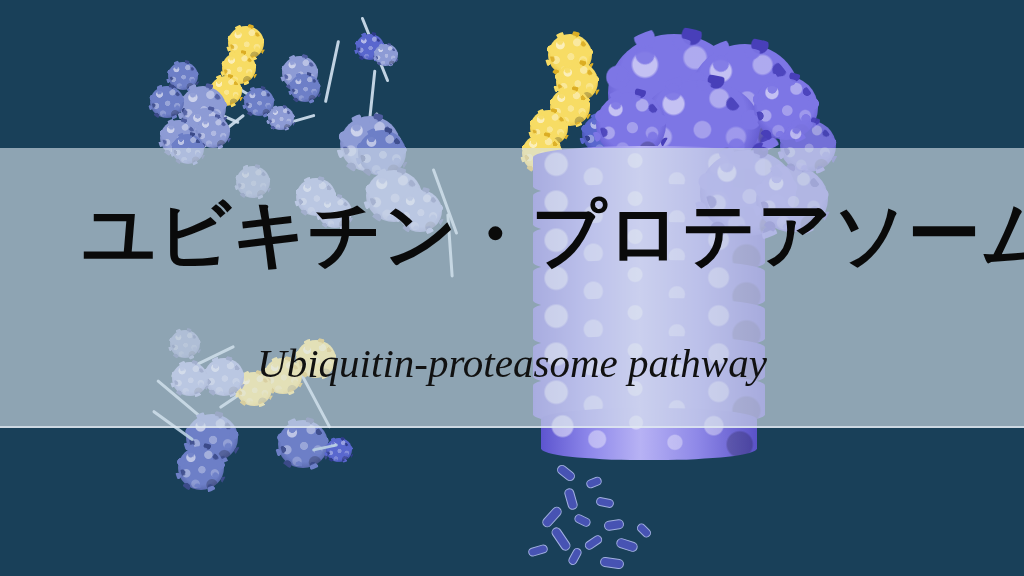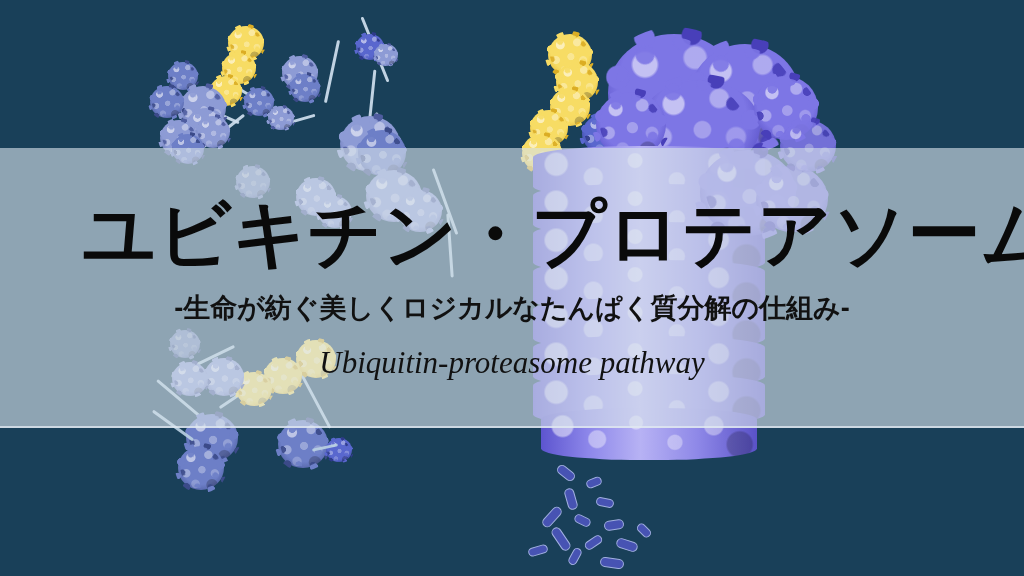--- a/index.html
+++ b/index.html
@@ -84,21 +84,21 @@
     letter-spacing:.5px;color:#0a0a0a;white-space:nowrap;
   }
   #subtitle-ja{
     position:absolute;left:0;right:0;top:292px;text-align:center;
     font-family:"Liberation Sans","DejaVu Sans",sans-serif;
     font-weight:700;font-size:27px;line-height:32px;color:#111;
   }
   #subtitle-en{
     position:absolute;left:0;right:0;top:344px;text-align:center;
     font-family:"Liberation Serif","DejaVu Serif",serif;
-    font-style:italic;font-size:31px;line-height:38px;color:#111;
+    font-style:italic;font-size:41px;line-height:38px;color:#111;
   }
 </style>
 </head>
 <body>
 
 <div id="slide">
 
   <div id="art">
 
     <div class="chain" style="left:176px;top:108px;width:66px;height:3px;transform:rotate(24deg);"></div>
@@ -199,16 +199,15 @@
 
     <div class="globule cap" style="left:700px;top:150px;width:96px;height:86px;opacity:.92;"></div>
     <div class="globule cap" style="left:756px;top:166px;width:72px;height:66px;opacity:.9;"></div>
     <div class="globule cap" style="left:780px;top:120px;width:56px;height:52px;opacity:.9;"></div>
   </div>
 
   <div id="band" style="top:148px;height:280px;"></div>
   <div id="band-hairline" style="top:426px;"></div>
 
   <div id="title">ユビキチン・プロテアソーム経路</div>
-  <div id="subtitle-ja">-生命が紡ぐ美しくロジカルなたんぱく質分解の仕組み-</div>
   <div id="subtitle-en">Ubiquitin-proteasome pathway</div>
 
 </div>
 
 </body></html>

